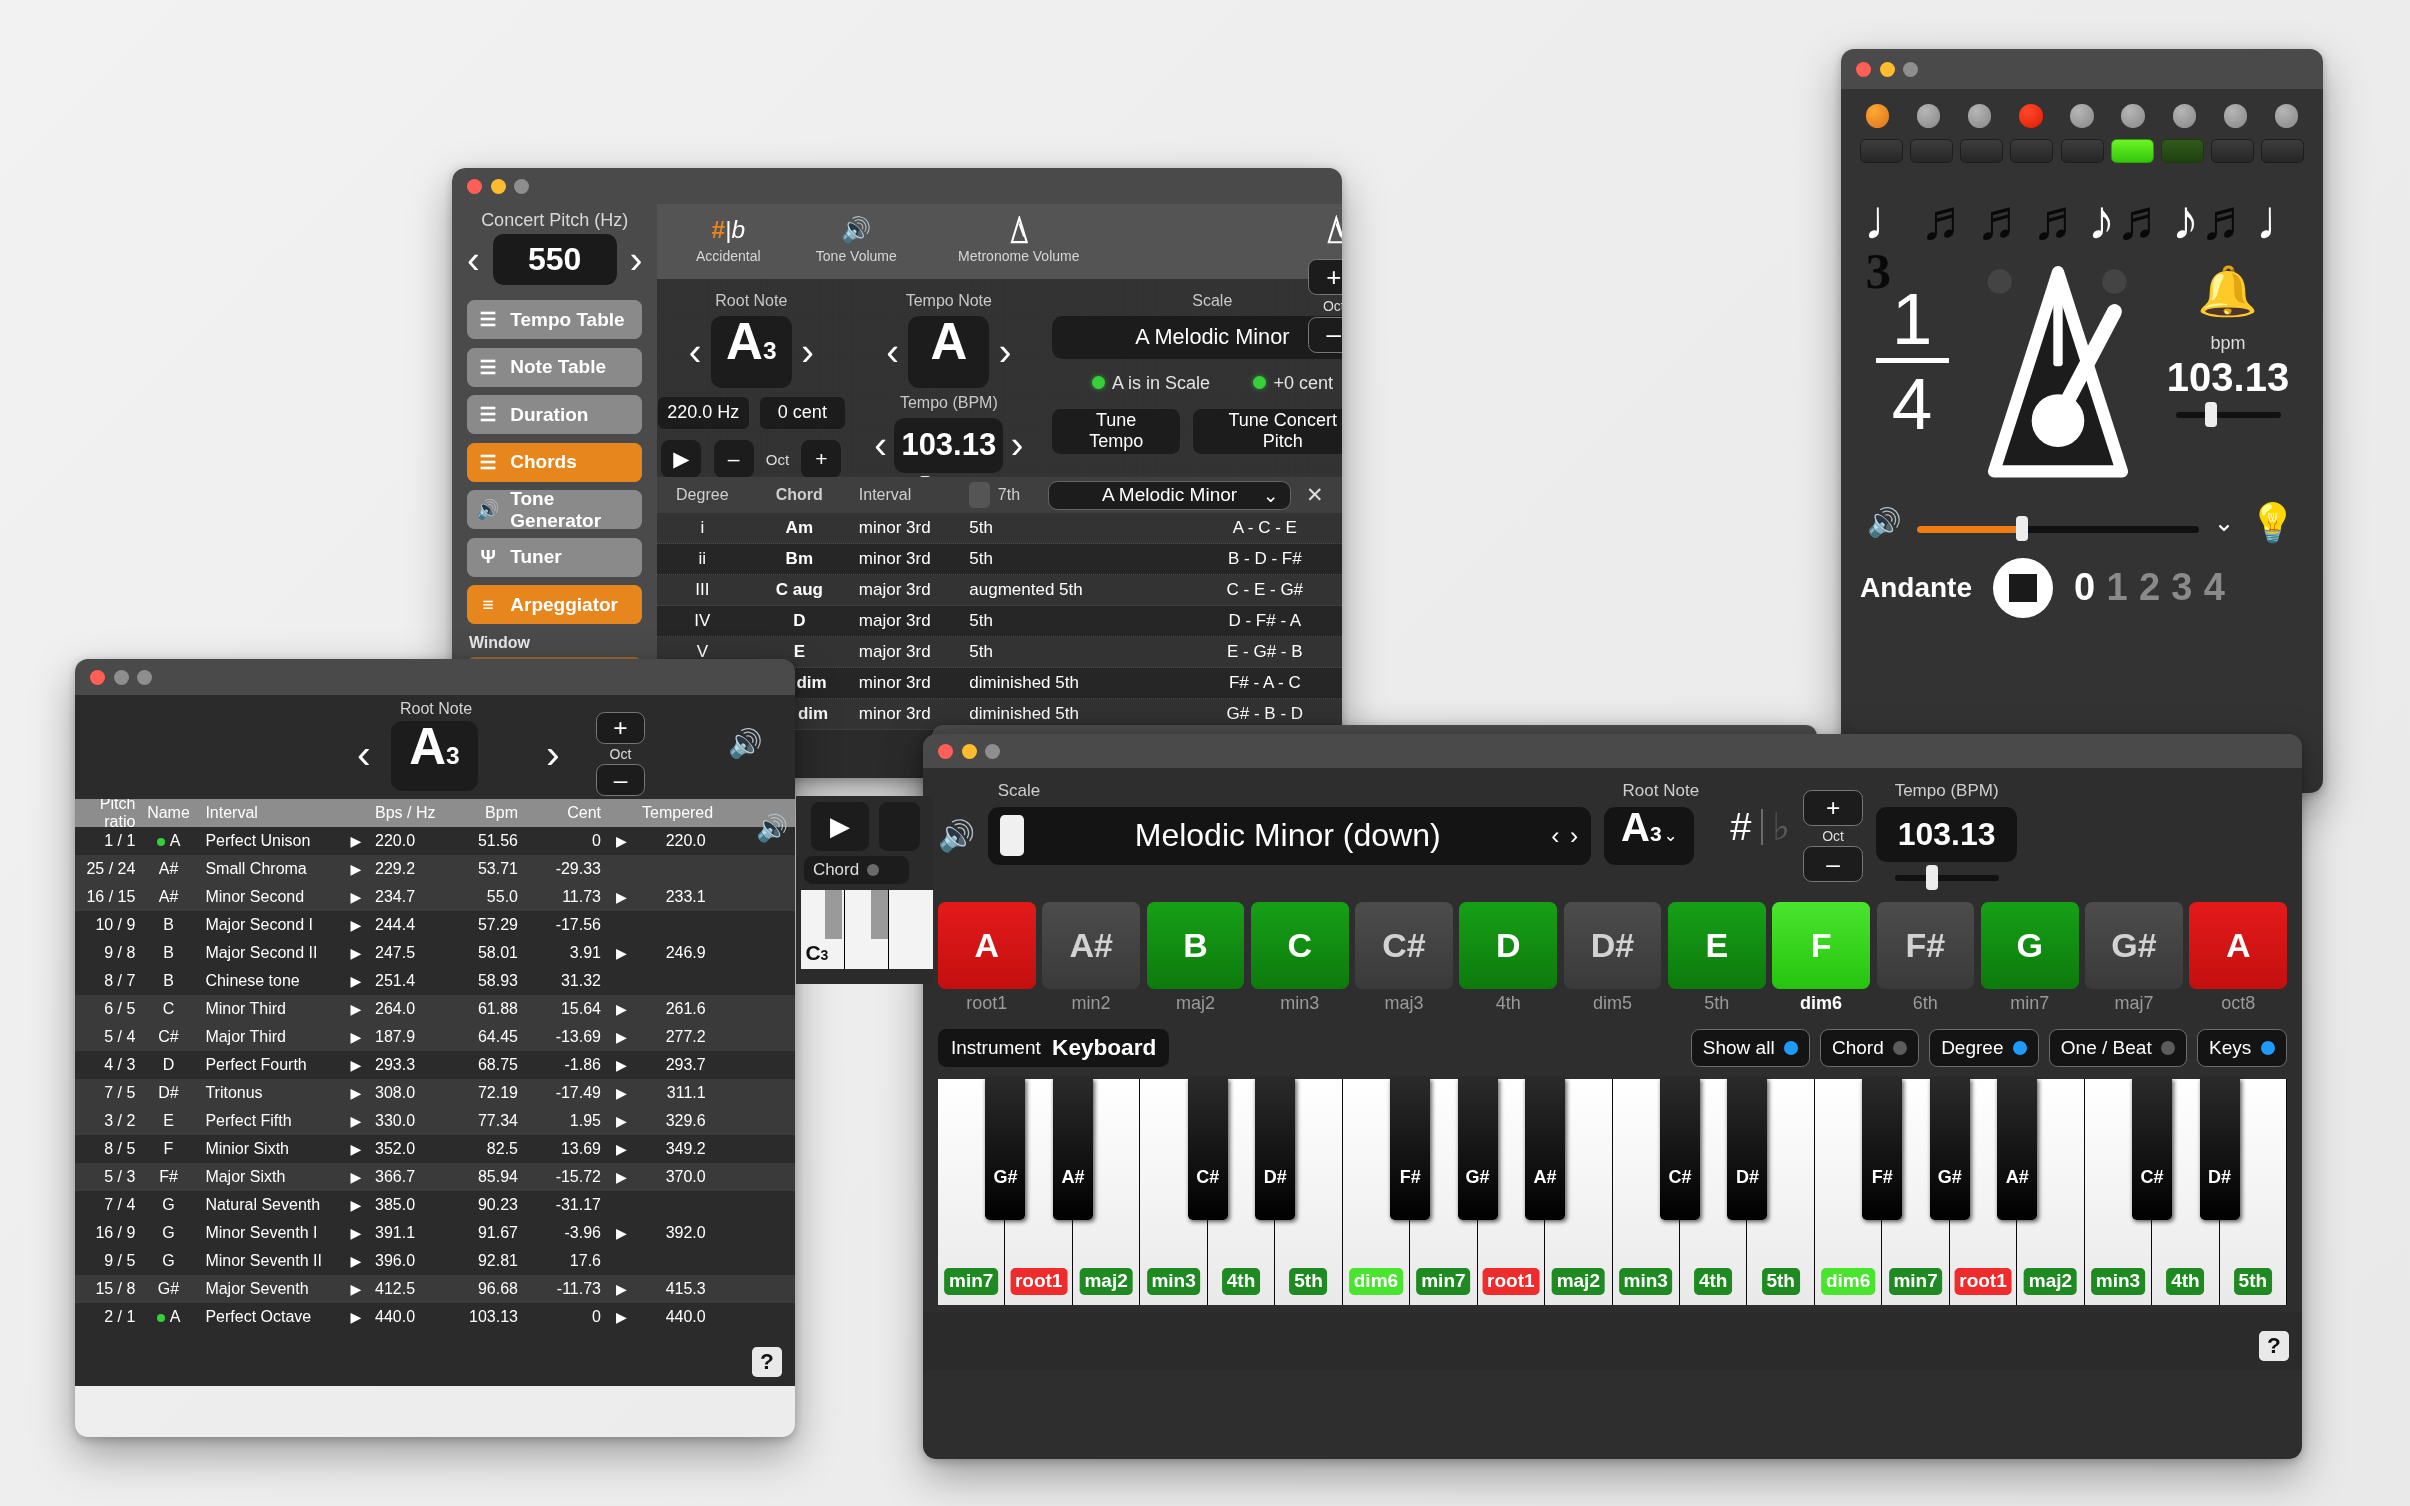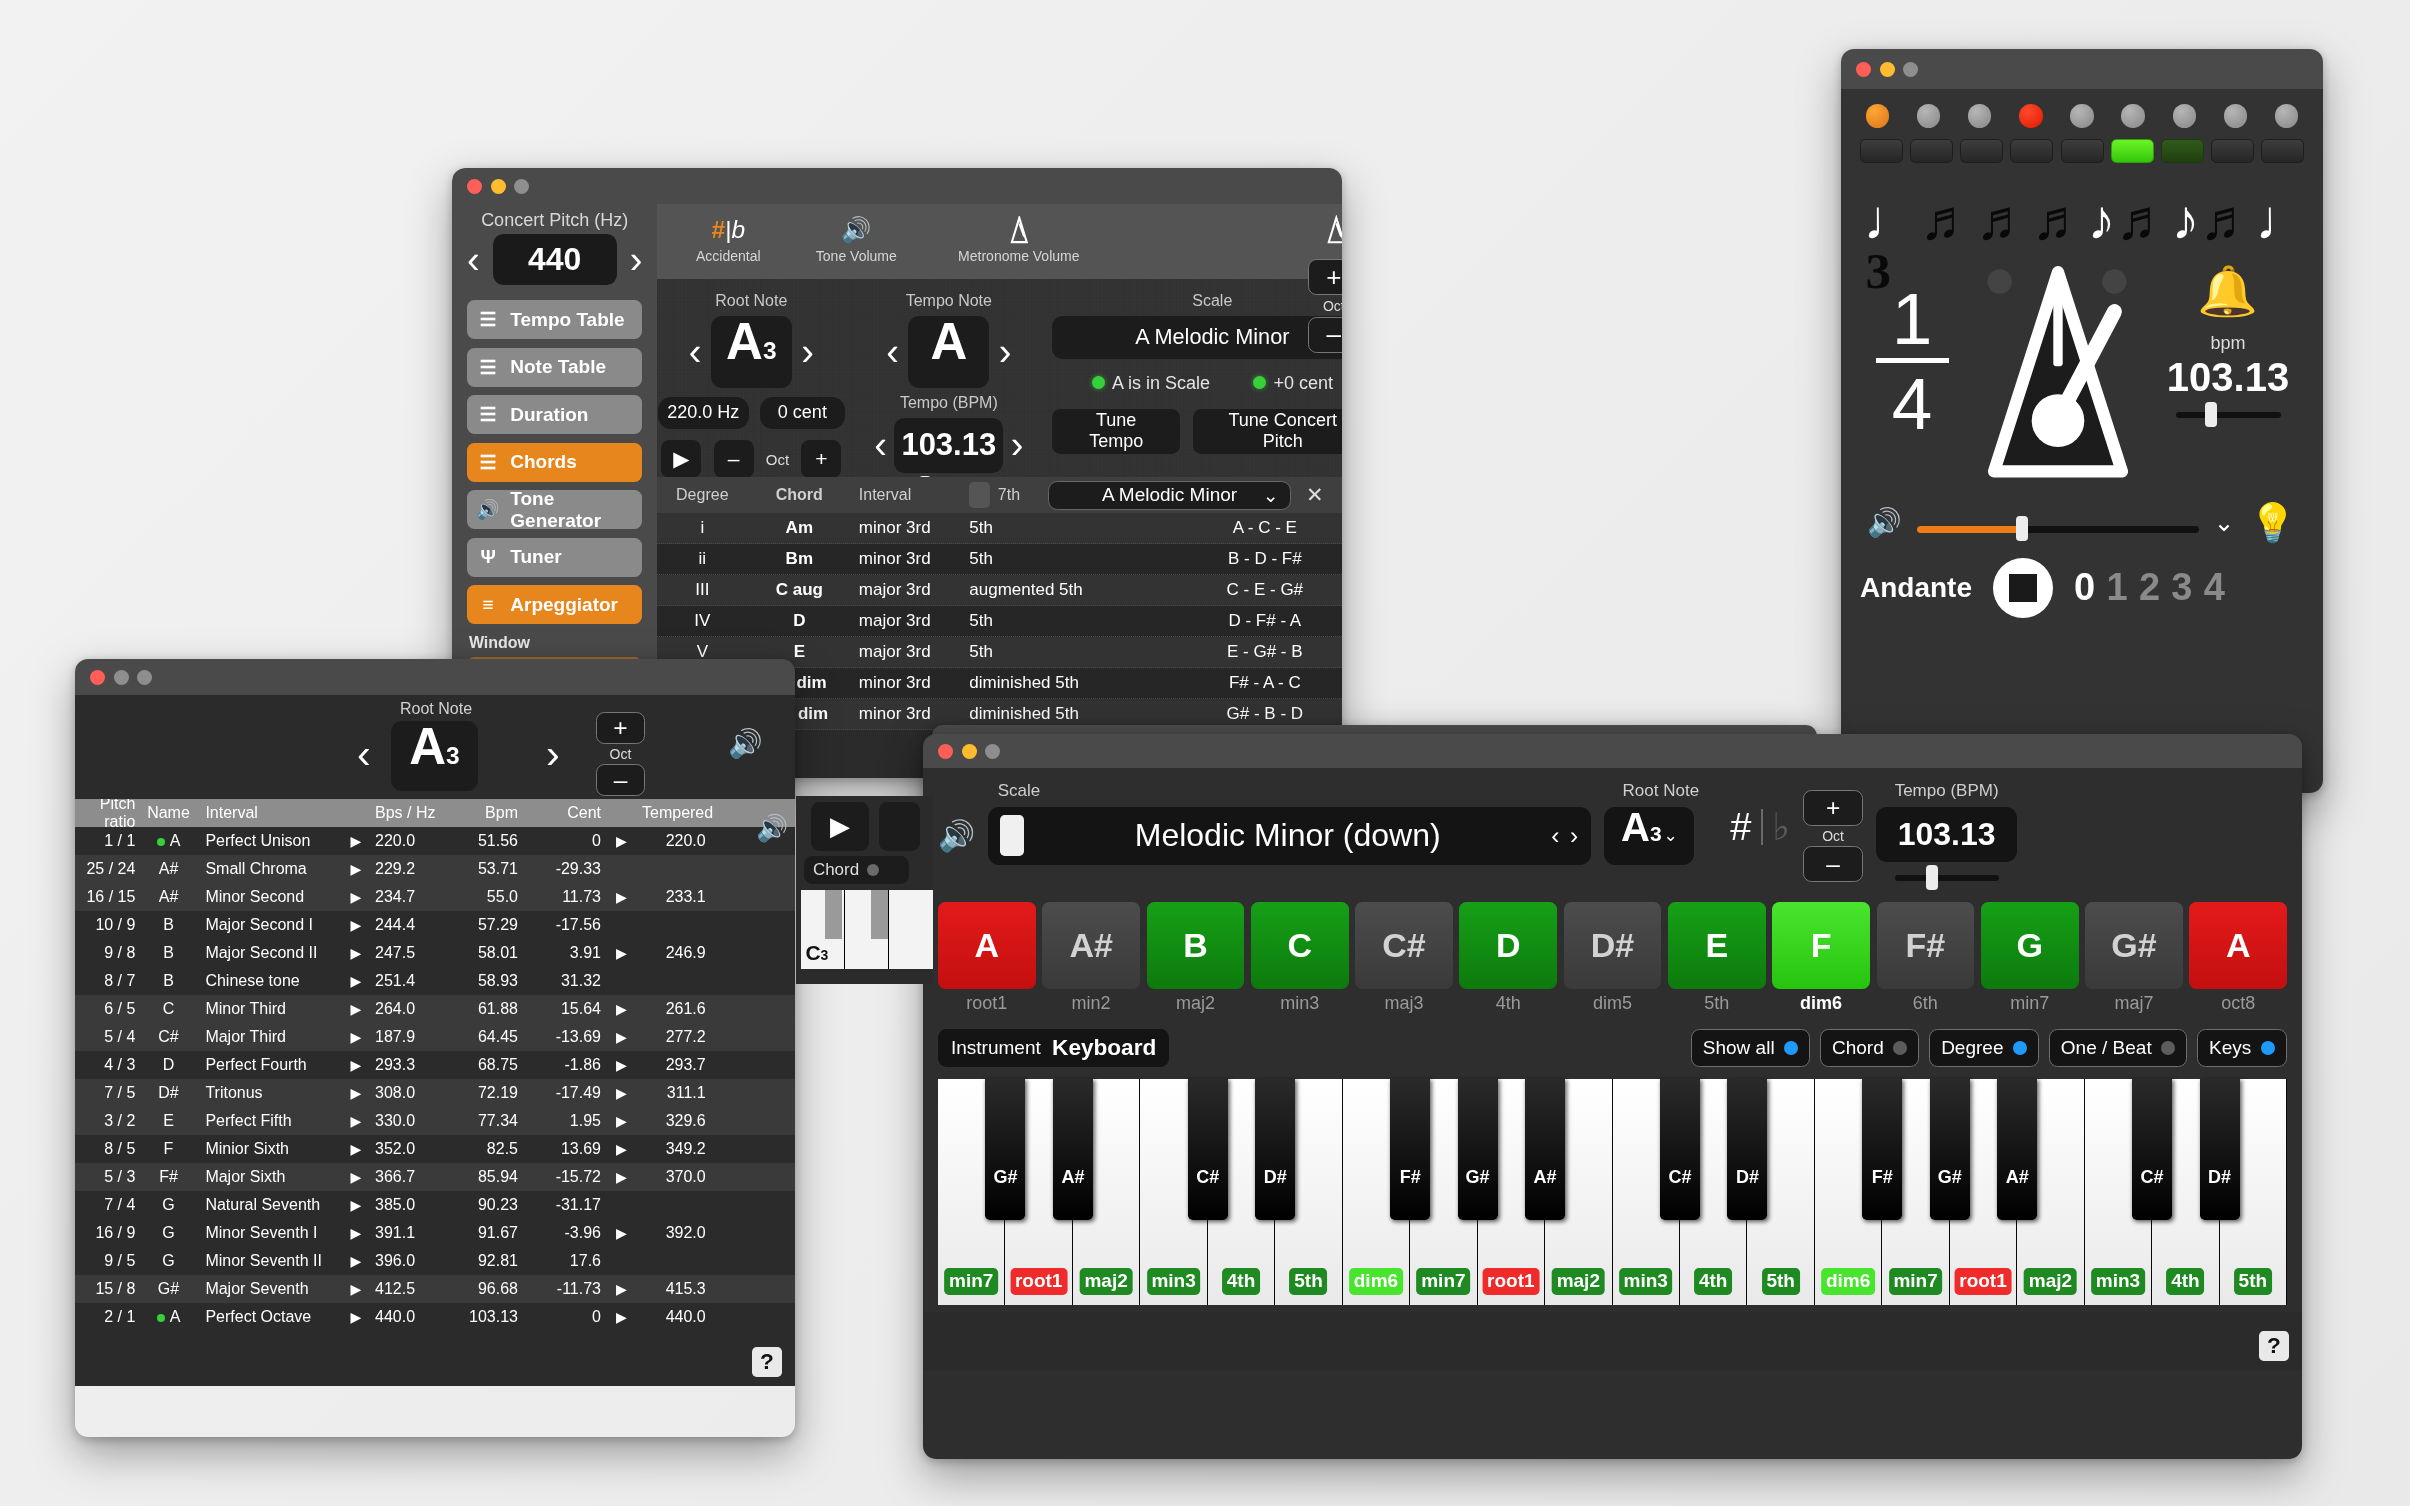--- a/index.html
+++ b/index.html
@@ -37,21 +37,21 @@
   .tb-glyph { height:36px; display:flex; align-items:center; justify-content:center; font-size:24.5px; color:#fff; }
   .tb-right { position:absolute; right:24.5px; top:11.3px; }
 
   .ctrlrow { display:flex; padding:13px 0 0 0; height:198px; }
   .cc { text-align:center; }
   .cc-lbl { color:#c9c9c9; font-size:16px; margin-bottom:5.6px; }
   .nbox { background:#1c1c1c; border-radius:11.3px; width:81px; height:72px; display:flex; align-items:baseline; justify-content:center; color:#fff; }
   .nbox .big { font-size:51px; font-weight:bold; line-height:1; }
   .nbox .sub { font-size:24.5px; font-weight:bold; }
   .hzrow { display:flex; gap:11.3px; margin-top:9.4px; justify-content:center;}
-  .hz { background:#1c1c1c; border-radius:13px; height:32px; min-width:85px; display:flex;align-items:center;justify-content:center;color:#fff;font-size:18px;padding:0 9.4px;}
+  .hz { background:#1c1c1c; border-radius:6px; height:32px; min-width:85px; display:flex;align-items:center;justify-content:center;color:#fff;font-size:18px;padding:0 9.4px;}
   .playrow { display:flex; gap:12.2px; align-items:center; justify-content:center; margin-top:11.3px;}
   .sq { background:#1c1c1c; border-radius:8.5px; width:40px; height:38px; display:flex;align-items:center;justify-content:center;color:#fff;font-size:21px;}
   .tempobox { background:#1c1c1c; border-radius:10.4px; width:109px; height:55px; display:flex;align-items:center;justify-content:center;color:#fff;font-size:31px;font-weight:600;}
   .slider { height:6.6px; background:#111; border-radius:3.8px; position:relative; margin:13px auto 0; }
   .slider .knob { position:absolute; width:12.2px; height:24.5px; background:#ededed; border-radius:3.8px; top:-9.4px; }
   .scalesel { background:#1c1c1c; border-radius:10.4px; height:43px; width:320px; display:flex;align-items:center;justify-content:center;color:#fff;font-size:21.7px; position:relative;}
   .ledrow { display:flex; gap:43px; margin-top:14px; align-items:center; justify-content:center;}
   .led { width:13px;height:13px;border-radius:50%; background:#35d03a; display:inline-block; margin-right:7.5px; box-shadow:0 0 5.6px rgba(53,208,58,.6);}
   .ledtxt { color:#e4e4e4; font-size:18px; }
   .tunebtns { display:flex; gap:13px; margin-top:15px; justify-content:center;}
@@ -203,21 +203,21 @@
   <div class="titlebar">
     <span class="tl r"></span>
     <span class="tl y"></span>
     <span class="tl g"></span>
   </div>
   <div class="mw-flex">
     <div class="sidebar">
       <div class="cp-label">Concert Pitch (Hz)</div>
       <div class="cp-row">
         <span class="chev">‹</span>
-        <div class="cp-box">440</div>
+        <div class="cp-box">550</div>
         <span class="chev">›</span>
       </div>
       <div id="sbitems">
           <div class="sb-btn ">
     <span class="sb-ico">☰</span>
     <span>Tempo Table</span>
   </div>
           <div class="sb-btn ">
     <span class="sb-ico">☰</span>
     <span>Note Table</span>

